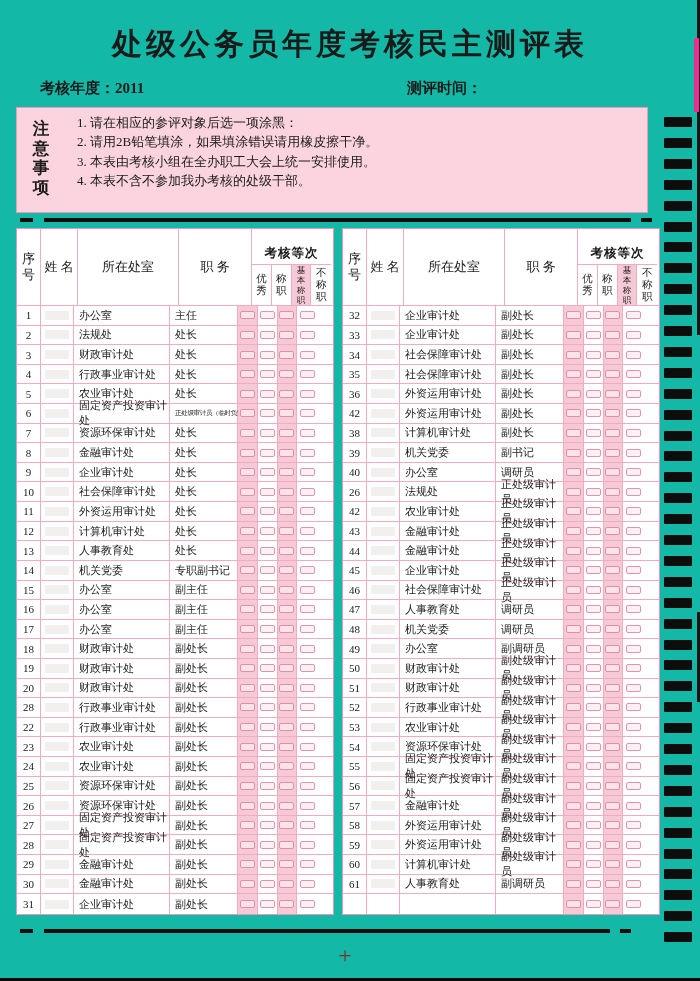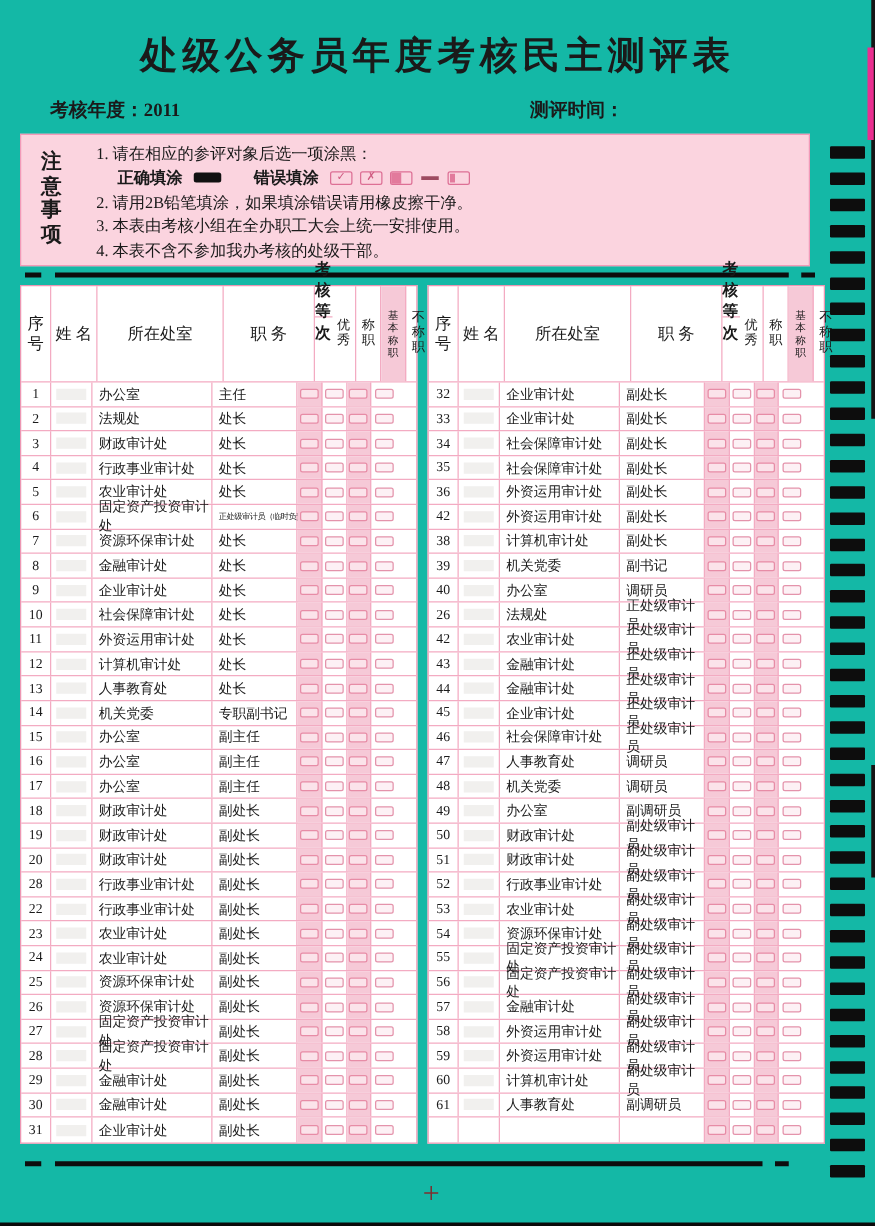--- a/index.html
+++ b/index.html
@@ -4,21 +4,21 @@
 <style>
   html,body{margin:0;padding:0;background:#888;}
   .page{position:relative;width:700px;height:981px;background:#14b8a6;overflow:hidden;
         font-family:"Liberation Serif","DejaVu Serif",serif;color:#1a1a1a;}
   .abs{position:absolute;}
 
   
   .title{position:absolute;top:24px;left:0;width:100%;text-align:center;
          font-size:30px;font-weight:700;letter-spacing:4px;}
   .meta-year{position:absolute;top:79px;left:40px;font-size:15px;font-weight:700;}
-  .meta-time{position:absolute;top:79px;left:424px;font-size:15px;font-weight:700;}
+  .meta-time{position:absolute;top:79px;left:407px;font-size:15px;font-weight:700;}
 
   
   .notice{position:absolute;left:16px;top:107px;width:630px;height:104px;
           background:#fbd4df;border:1px solid #f19ab8;}
   .notice-label{position:absolute;left:14px;top:11px;font-size:16.5px;font-weight:700;
                 line-height:19.5px;text-align:center;width:20px;}
   .notice-list{position:absolute;left:60px;top:5px;font-size:13px;line-height:19.4px;
                white-space:nowrap;}
   .fill-line{margin-left:17px;display:flex;align-items:center;height:19.4px;}
   .fill-line .lbl{font-weight:700;}
@@ -39,21 +39,21 @@
   .sepbit{position:absolute;height:4px;background:#0d0d0d;}
 
   
   .dtable{position:absolute;top:228px;width:318px;border:1.5px solid #ec96b2;
           background:#fff;box-sizing:border-box;}
   .thead{display:flex;height:77px;border-bottom:1px solid #f3abc2;box-sizing:border-box;}
   .hc{display:flex;align-items:center;justify-content:center;font-size:13px;
       border-right:1px solid #f3abc2;box-sizing:border-box;text-align:center;
       line-height:1.2;}
   .w-seq{width:24px;} .w-name{width:37px;} .w-dept{width:101px;} .w-pos{width:73px;}
-  .hgrade{width:79px;display:flex;flex-direction:row;}
+  .hgrade{width:79px;display:flex;flex-direction:column;margin-top:14px;}
   .hgrade-top{height:25px;display:flex;align-items:center;justify-content:center;
               font-size:12.5px;font-weight:600;border-bottom:1px solid #f3abc2;
               box-sizing:border-box;letter-spacing:1px;}
   .hgrade-cols{flex:1;display:flex;}
   .gc{width:19.75px;display:flex;align-items:center;justify-content:center;
       font-size:10.5px;line-height:1.12;text-align:center;
       border-right:1px solid #f3abc2;box-sizing:border-box;}
   .hgrade-cols .gc:last-child{border-right:none;}
   .g-small{font-size:8.5px;line-height:1.18;}
 
@@ -97,34 +97,20 @@
     <span>考核年度：</span><span>2011</span>
   </div>
   <div class="meta-time">
     <span>测评时间：</span>
   </div>
 
   <div class="notice">
     <div class="notice-label">注<br>意<br>事<br>项</div>
     <div class="notice-list">
       <div>1. 请在相应的参评对象后选一项涂黑：</div>
-      <div class="fill-line">
-        <span class="lbl">正确填涂</span>
-        <span class="mark-correct"></span>
-        <span class="lbl">错误填涂</span>
-        <span class="mark-box" style="margin-left:9px">✓</span>
-        <span class="mark-box">✗</span>
-        <span class="mark-box mb-half">
-            <i></i>
-          </span>
-        <span class="mark-dash"></span>
-        <span class="mark-box mb-thin">
-            <i></i>
-          </span>
-      </div>
       <div>2. 请用2B铅笔填涂，如果填涂错误请用橡皮擦干净。</div>
       <div>3. 本表由考核小组在全办职工大会上统一安排使用。</div>
       <div>4. 本表不含不参加我办考核的处级干部。</div>
     </div>
   </div>
 
   <div class="sepbit" style="left:20px;top:218px;width:13px;"></div>
   <div class="sepbit" style="left:44px;top:218px;width:587px;"></div>
   <div class="sepbit" style="left:641px;top:218px;width:11px;"></div>
 

